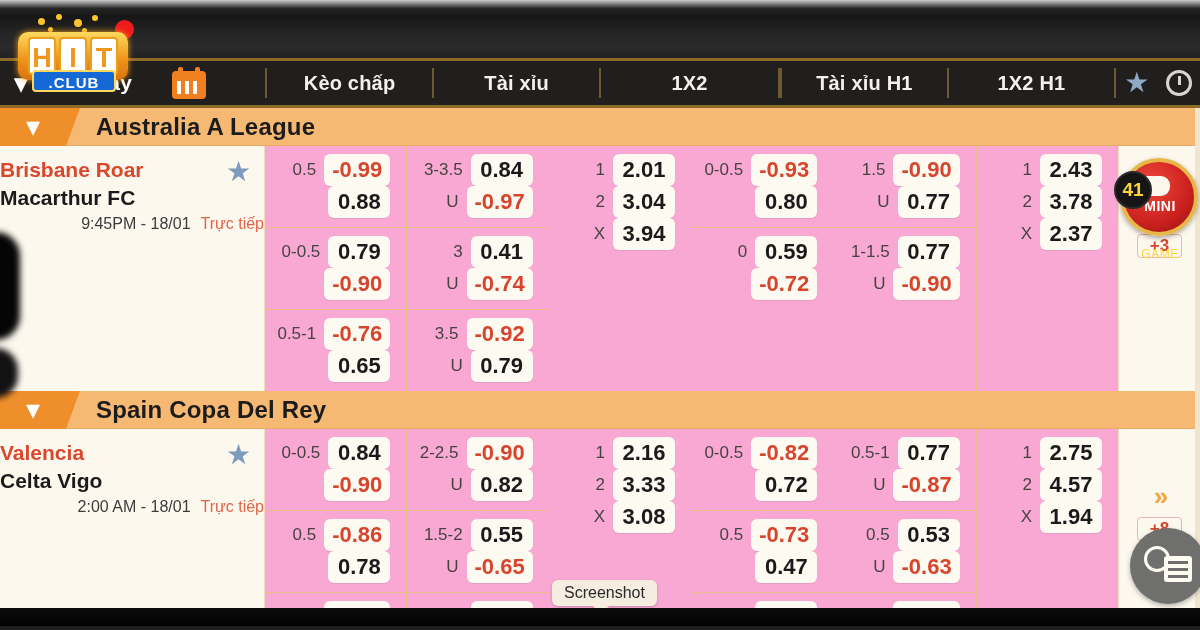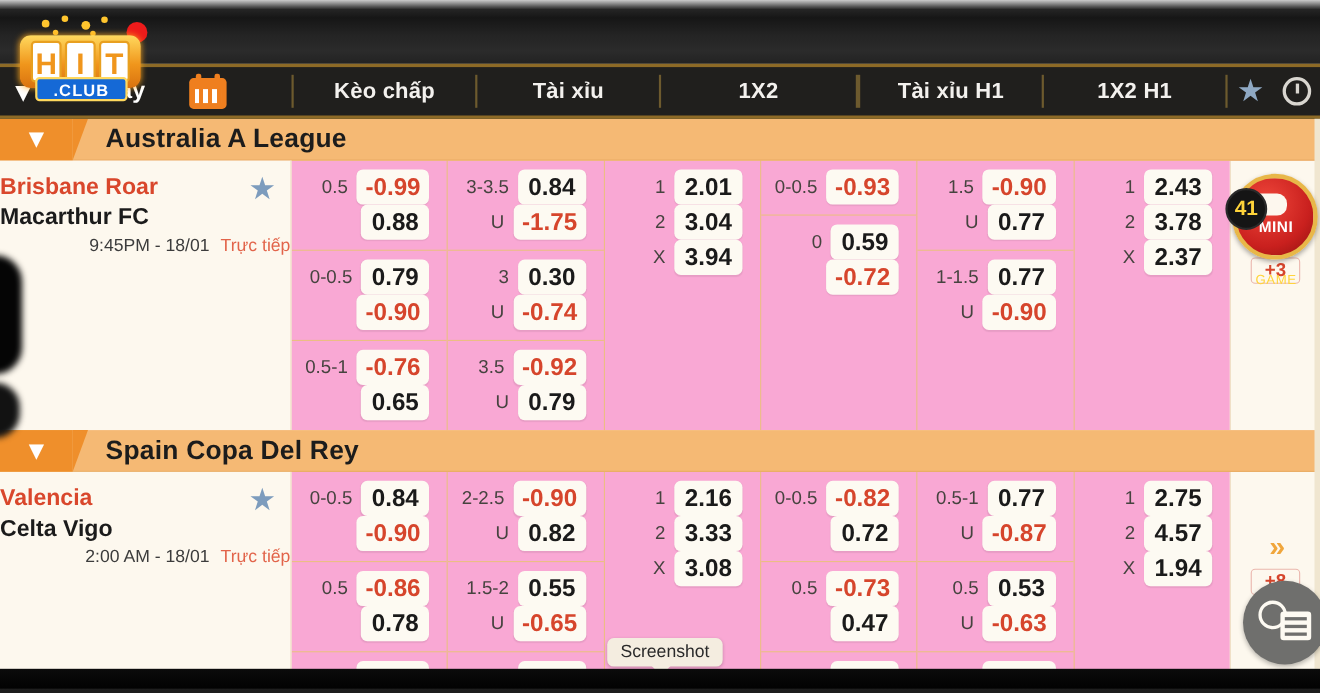--- a/index.html
+++ b/index.html
@@ -343,27 +343,27 @@
           </div>
         </div>
         <div class="ocol">
           <div class="orow">
             <div class="oline">
               <span class="olabel">3-3.5</span>
               <span class="obox dark">0.84</span>
             </div>
             <div class="oline">
               <span class="olabel">U</span>
-              <span class="obox red">-1.75</span>
+              <span class="obox red">-0.97</span>
             </div>
           </div>
           <div class="orow">
             <div class="oline">
               <span class="olabel">3</span>
-              <span class="obox dark">0.30</span>
+              <span class="obox dark">0.41</span>
             </div>
             <div class="oline">
               <span class="olabel">U</span>
               <span class="obox red">-0.74</span>
             </div>
           </div>
           <div class="orow nb">
             <div class="oline">
               <span class="olabel">3.5</span>
               <span class="obox red">-0.92</span>
@@ -388,20 +388,24 @@
               <span class="olabel">X</span>
               <span class="obox dark">3.94</span>
             </div>
           </div>
         </div>
         <div class="ocol">
           <div class="orow">
             <div class="oline">
               <span class="olabel">0-0.5</span>
               <span class="obox red">-0.93</span>
+            </div>
+            <div class="oline">
+              <span class="olabel"></span>
+              <span class="obox dark">0.80</span>
             </div>
           </div>
           <div class="orow nb">
             <div class="oline">
               <span class="olabel">0</span>
               <span class="obox dark">0.59</span>
             </div>
             <div class="oline">
               <span class="olabel"></span>
               <span class="obox red">-0.72</span>

